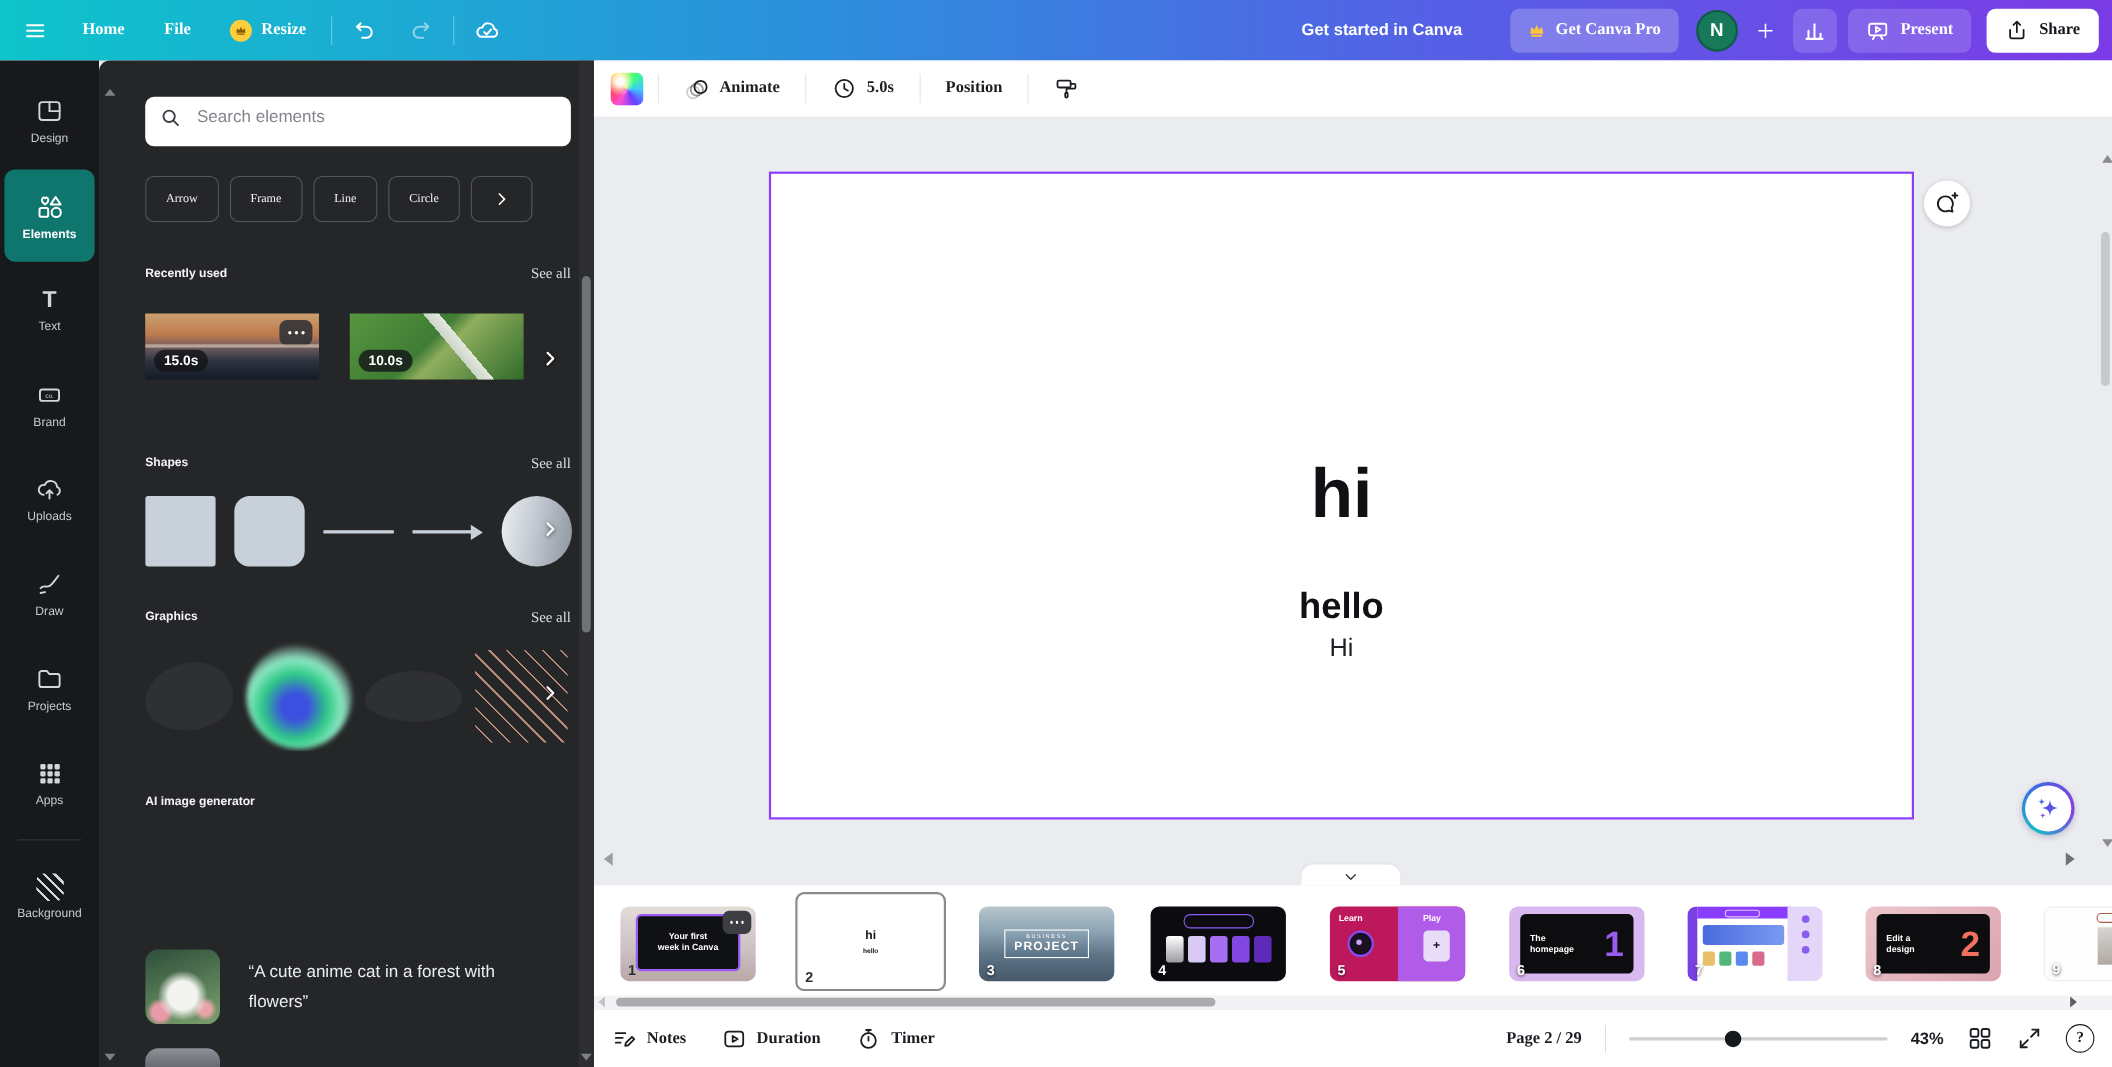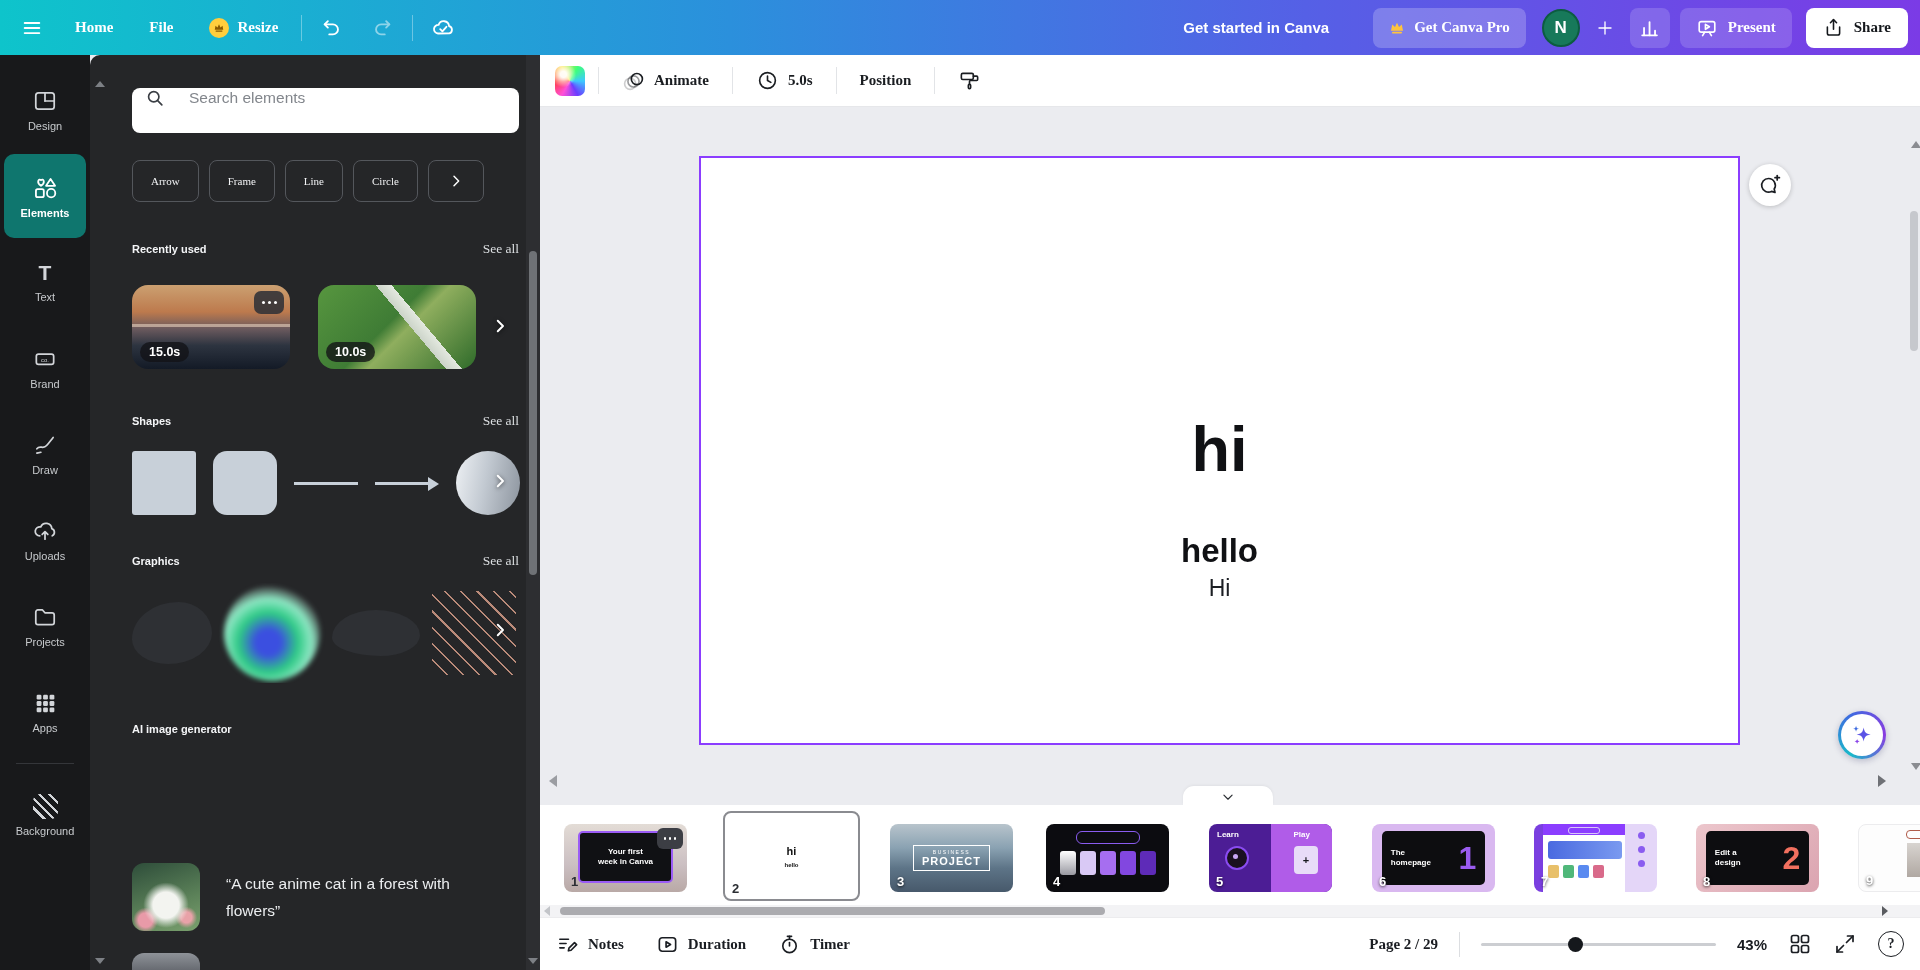--- a/index.html
+++ b/index.html
@@ -41,32 +41,32 @@
   .side-item.active svg{stroke:#fff}
   .ticon{font-size:21px;font-weight:600;color:#d2d5d9;line-height:24px}
   .side-sep{height:1px;background:#34363a;margin:8px 16px}
   .bg-icon{width:25px;height:25px;border-radius:7px;
     background:repeating-linear-gradient(45deg,#d2d5d9 0 2.2px,transparent 2.2px 7px)}
 
   
   .panel{position:absolute;left:90px;top:55px;width:450px;height:915px;background:#252628;
     border-top-left-radius:10px;overflow:hidden;color:#eceef0}
   .search{position:absolute;left:42px;top:33px;width:387px;height:45px;background:#fff;border-radius:8px;
-    display:flex;align-items:flex-start;gap:22px;padding:0 13px;box-sizing:border-box}
+    display:flex;align-items:flex-end;gap:12px;padding:16px 13px;box-sizing:border-box}
   .search input{flex:1;border:none;outline:none;font-size:15.5px;color:#33373c;background:transparent;font-family:inherit}
   .search input::placeholder{color:#82868c}
   .chips{position:absolute;left:42px;top:105px;width:387px;display:flex;gap:10px;overflow:hidden}
   .chip{flex:none;height:42px;padding:0 18px;border:1px solid #54575c;border-radius:8px;background:transparent;
     display:flex;align-items:center;justify-content:center;font-size:11px;color:#f2f3f5}
   .chip.more{width:56px;padding:0}
   .sechead{position:absolute;left:42px;width:387px;display:flex;align-items:center;justify-content:space-between}
   .sechead .h{font-size:11px;font-weight:700;color:#f4f5f7}
   .seeall{font-size:13.5px;color:#dcdfe2}
   .videos{position:absolute;left:42px;top:230px;display:flex;gap:28px}
-  .vthumb{width:158px;height:84px;border-radius:16px;position:relative;overflow:hidden;flex:none}
+  .vthumb{width:158px;height:60px;border-radius:0;position:relative;overflow:hidden;flex:none}
   .v1{background:linear-gradient(180deg,#cba071 0%,#bd7a4d 32%,#6b5a5e 52%,#2d3440 72%,#131a26 100%)}
   .v1::after{content:"";position:absolute;left:0;right:0;top:46%;height:3px;background:rgba(240,220,200,.55)}
   .v2{background:linear-gradient(50deg,transparent 56%,#ccd4c9 56%,#e3e8df 63%,transparent 63%),
       linear-gradient(135deg,#57963f 0%,#3f7c35 45%,#8fae5e 55%,#2f6b2a 100%)}
   .durbadge{position:absolute;left:8px;bottom:7px;background:rgba(18,18,22,.78);color:#fff;
     font-size:12.5px;font-weight:700;padding:3px 9px;border-radius:11px}
   .more3{position:absolute;top:6px;right:6px;width:30px;height:23px;background:rgba(48,49,55,.88);
     border-radius:7px;display:flex;align-items:center;justify-content:center;gap:3px}
   .more3 i{width:3px;height:3px;border-radius:50%;background:#fff}
   .car-next{position:absolute;width:26px;height:26px;display:flex;align-items:center;justify-content:center;
@@ -170,21 +170,21 @@
   .t2-hello{font-size:6px;font-weight:700;color:#111}
   .t3{left:350px;background:linear-gradient(180deg,#b8c4cc 0%,#8aa2b2 35%,#5d7487 65%,#47596b 100%);
     display:flex;align-items:center;justify-content:center}
   .t3-box{border:1px solid #fff;padding:3px 8px;text-align:center;color:#fff}
   .t3-top{font-size:5px;letter-spacing:1.5px}
   .t3-main{font-size:11px;font-weight:700;letter-spacing:1px}
   .t4{left:506px;background:#0c0c10}
   .t4-pill{margin:7px auto 7px;width:62px;height:11px;border:1px solid #8a5cf0;border-radius:6px}
   .t4-cards{display:flex;gap:4px;justify-content:center}
   .t4-cards i{width:16px;height:24px;border-radius:3px}
-  .t5{left:669px;background:#4c1d95}
+  .t5{left:669px;background:#be185d}
   .t5-right{position:absolute;right:0;top:0;width:50%;height:100%;background:#b05ce8}
   .t5-learn{position:absolute;left:8px;top:6px;color:#fff;font-size:8px;font-weight:700}
   .t5-play{position:absolute;right:22px;top:6px;color:#fff;font-size:8px;font-weight:700}
   .t5-eye{position:absolute;left:16px;top:22px;width:20px;height:20px;border-radius:50%;border:2.5px solid #8a4cf0;
     background:#1a1020}
   .t5-eye::after{content:"";position:absolute;left:6px;top:6px;width:5px;height:5px;border-radius:50%;background:#c9a6f5}
   .t5-card{position:absolute;right:14px;top:22px;width:24px;height:28px;border-radius:4px;background:#e8dcf8;
     display:flex;align-items:center;justify-content:center;font-size:11px;color:#16181c;font-weight:700}
   .t6{left:832px;background:#d9b8f0}
   .t6-slide{position:absolute;left:8%;right:8%;top:11%;bottom:11%;background:#0d0d10;border-radius:5px;
@@ -360,31 +360,31 @@
   </div>
   <div class="side-item">
     <svg width="26" height="26" viewBox="0 0 24 24">
         <rect x="4" y="7.5" width="16" height="9.5" rx="2"></rect>
         <text x="12" y="14.6" text-anchor="middle" font-size="5.5" fill="#d2d5d9" stroke="none" font-family="'Liberation Sans',sans-serif">co.</text>
       </svg>
     <span>Brand</span>
   </div>
   <div class="side-item">
     <svg width="26" height="26" viewBox="0 0 24 24">
+        <path d="M7.2 16.5 a4.2 4.2 0 1 1 .9 -8.3 a5.3 5.3 0 0 1 10.2 1.6 a3.6 3.6 0 0 1 .4 6.6"></path>
+        <path d="M12 19.5 V12.8 M9.4 15.2 L12 12.6 L14.6 15.2"></path>
+      </svg>
+    <span>Uploads</span>
+  </div>
+  <div class="side-item">
+    <svg width="26" height="26" viewBox="0 0 24 24">
         <path d="M4.5 15.5 C7.5 11.5 10 16.5 13.5 12.5 C15.5 10.2 17.5 7.5 19.5 5"></path>
         <path d="M4.5 19.5 L8.2 18.7"></path>
       </svg>
     <span>Draw</span>
-  </div>
-  <div class="side-item">
-    <svg width="26" height="26" viewBox="0 0 24 24">
-        <path d="M7.2 16.5 a4.2 4.2 0 1 1 .9 -8.3 a5.3 5.3 0 0 1 10.2 1.6 a3.6 3.6 0 0 1 .4 6.6"></path>
-        <path d="M12 19.5 V12.8 M9.4 15.2 L12 12.6 L14.6 15.2"></path>
-      </svg>
-    <span>Uploads</span>
   </div>
   <div class="side-item">
     <svg width="26" height="26" viewBox="0 0 24 24">
         <path d="M3.5 7.5 a2 2 0 0 1 2 -2 h4.2 l2.2 2.6 h6.6 a2 2 0 0 1 2 2 v6.9 a2 2 0 0 1 -2 2 H5.5 a2 2 0 0 1 -2 -2 Z"></path>
       </svg>
     <span>Projects</span>
   </div>
   <div class="side-item">
     <svg width="25" height="25" viewBox="0 0 24 24" style="stroke:none">
       <g fill="#d2d5d9">

